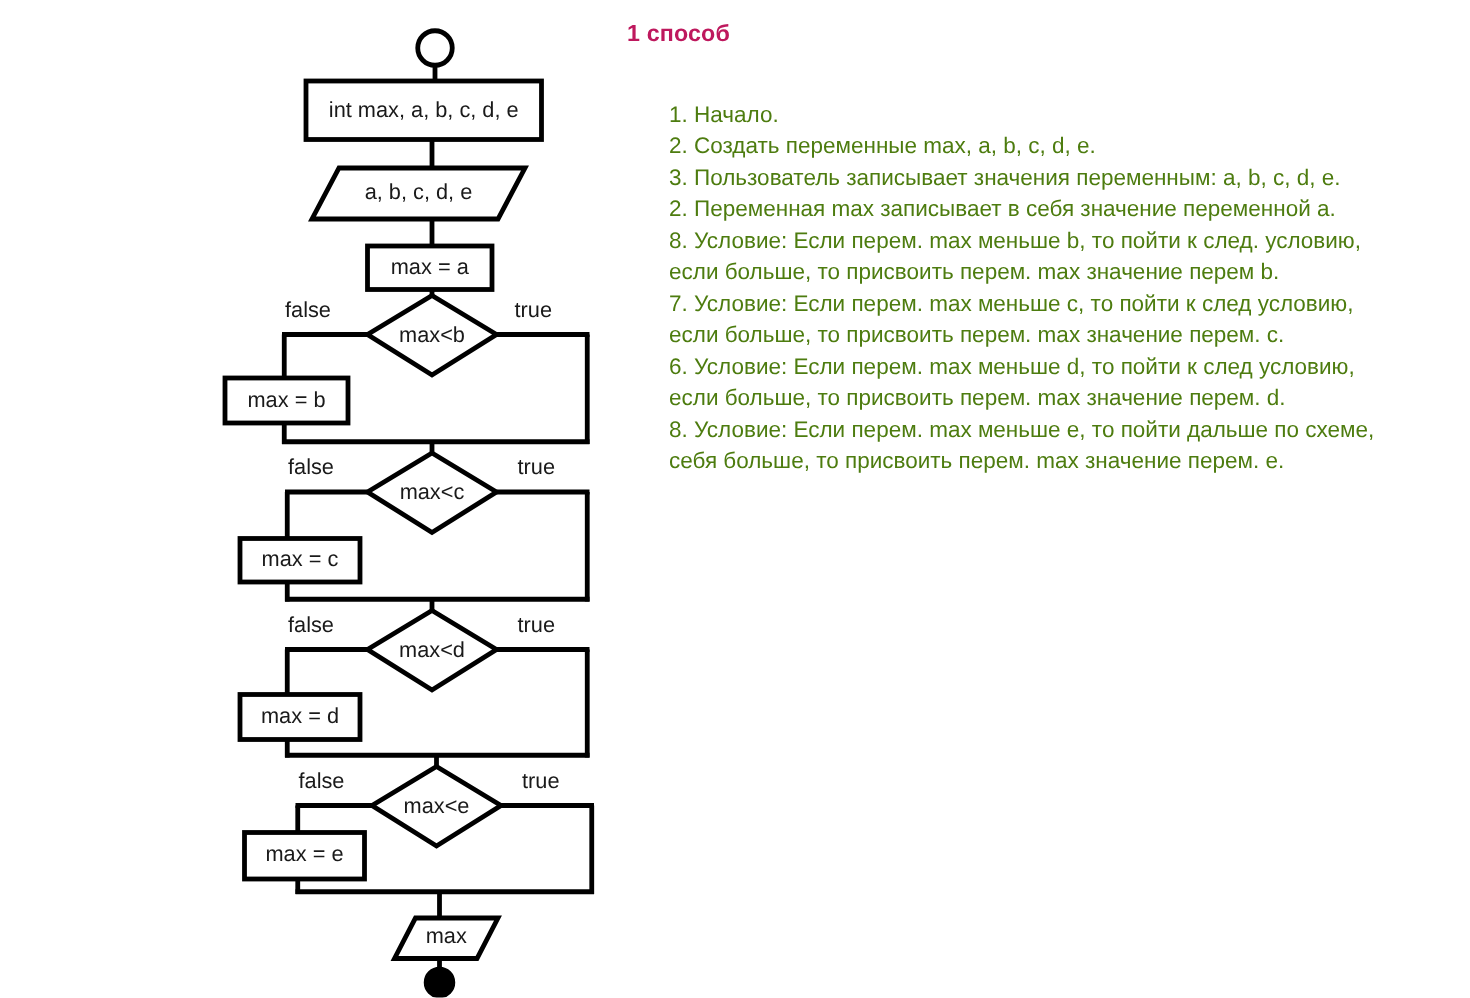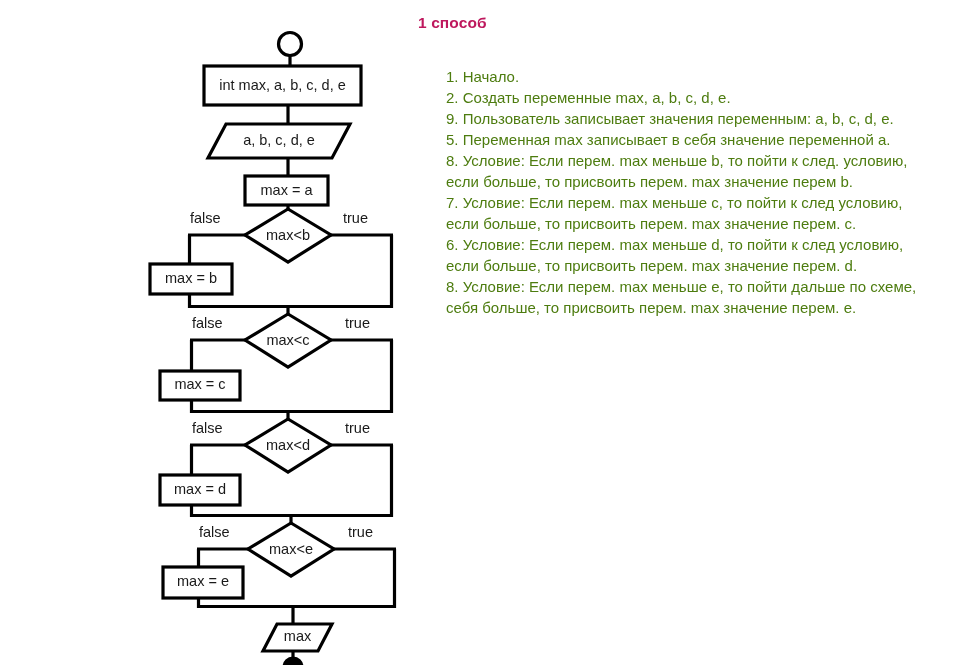--- a/index.html
+++ b/index.html
@@ -14,21 +14,20 @@
     overflow: hidden;
     font-family: "Liberation Sans", sans-serif;
     color: #000000;
   }
   #flowchart-panel {
     position: absolute;
     left: 0;
     top: 0;
     width: 410px;
     height: 651px;
-    margin-top: 12px;
   }
   #flowchart-svg {
     display: block;
   }
   .fc-shape {
     fill: #ffffff;
     stroke: #000000;
     stroke-width: 3.2;
     stroke-linejoin: miter;
   }
@@ -190,22 +189,22 @@
     <line class="fc-line" x1="293" y1="639" x2="293" y2="648"></line>
     <circle class="fc-term-filled" cx="293" cy="655" r="9.5"></circle>
   </svg>
 </div>
 
 <div id="text-panel">
   <div id="method-title">1 способ</div>
   <div id="steps-list">
     <div class="step-line">1. Начало.</div>
     <div class="step-line">2. Создать переменные max, a, b, c, d, e.</div>
-    <div class="step-line">9. Пользователь записывает значения переменным: a, b, c, d, e.</div>
-    <div class="step-line">5. Переменная max записывает в себя значение переменной a.</div>
+    <div class="step-line">3. Пользователь записывает значения переменным: a, b, c, d, e.</div>
+    <div class="step-line">2. Переменная max записывает в себя значение переменной a.</div>
     <div class="step-line">8. Условие: Если перем. max меньше b, то пойти к след. условию,</div>
     <div class="step-line">если больше, то присвоить перем. max значение перем b.</div>
     <div class="step-line">7. Условие: Если перем. max меньше c, то пойти к след условию,</div>
     <div class="step-line">если больше, то присвоить перем. max значение перем. c.</div>
     <div class="step-line">6. Условие: Если перем. max меньше d, то пойти к след условию,</div>
     <div class="step-line">если больше, то присвоить перем. max значение перем. d.</div>
     <div class="step-line">8. Условие: Если перем. max меньше e, то пойти дальше по схеме,</div>
     <div class="step-line">себя больше, то присвоить перем. max значение перем. e.</div>
   </div>
 </div>

